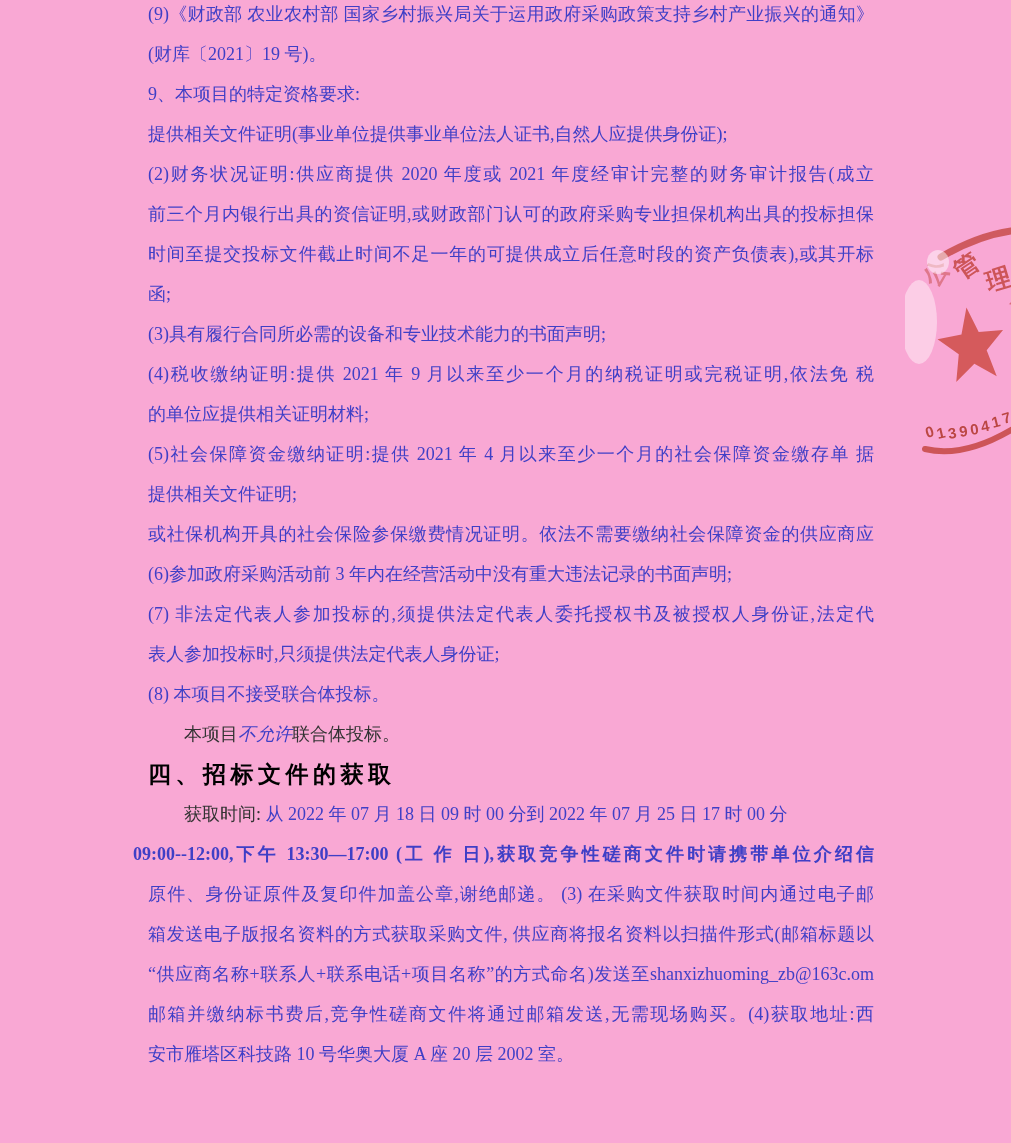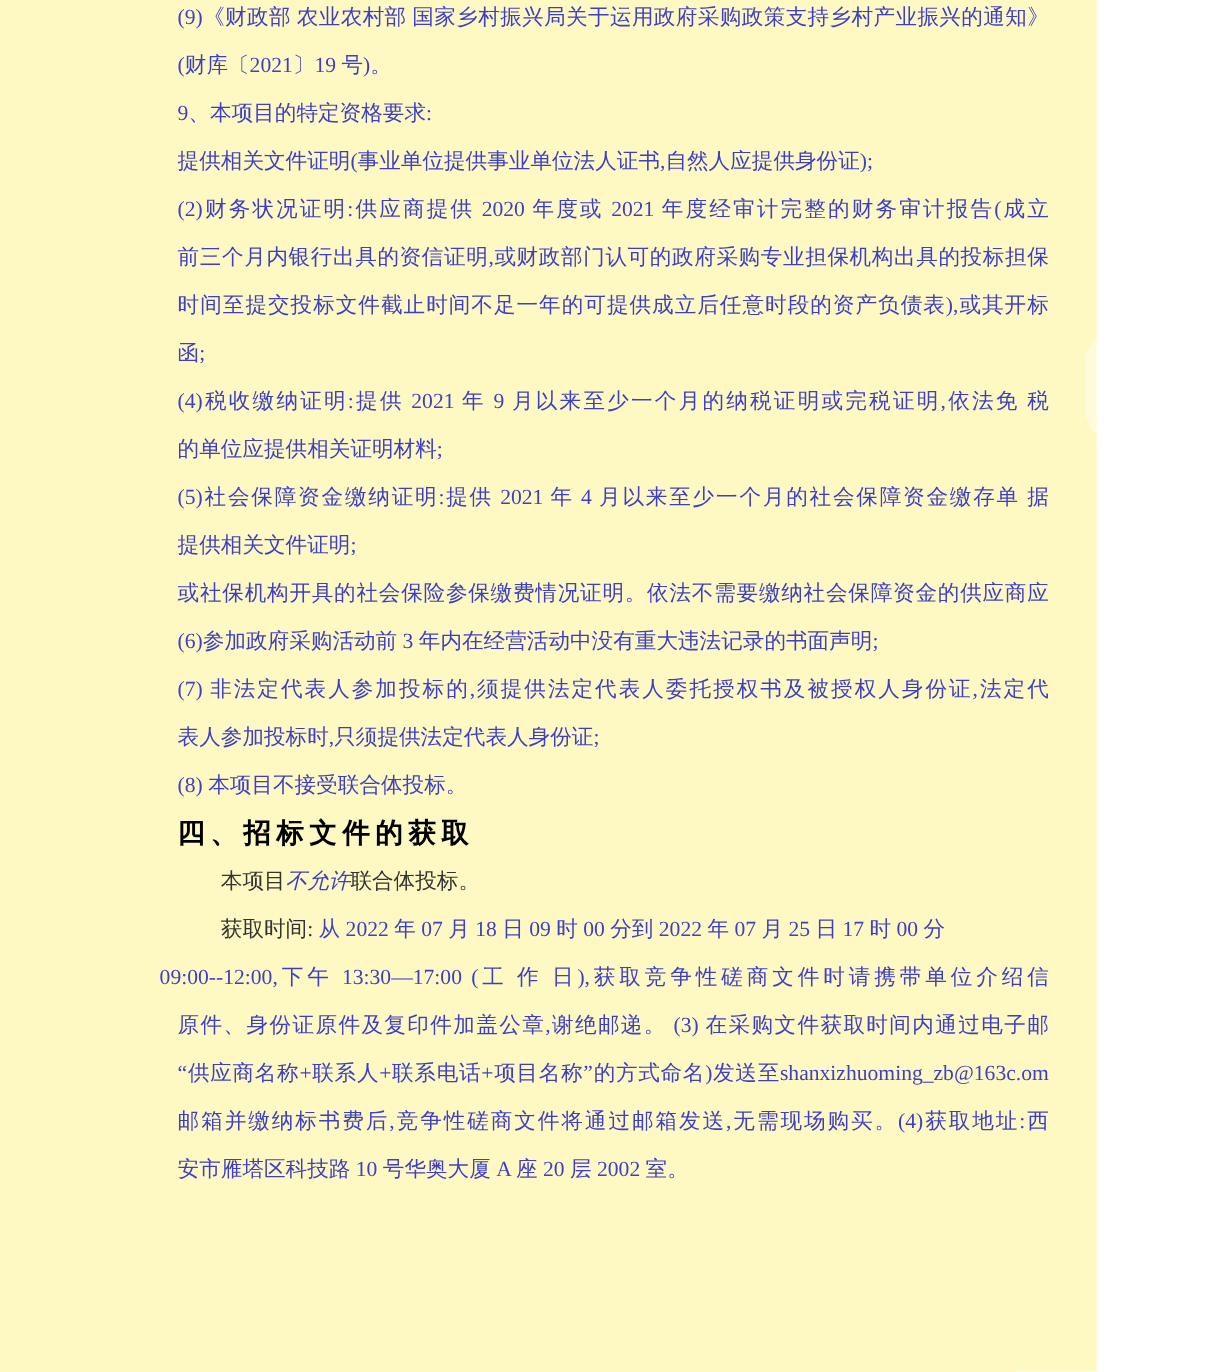--- a/index.html
+++ b/index.html
@@ -4,22 +4,22 @@
 <style>
   :root{
     --blue:#3f3fc6;
     --black:#333333;
     --heading:#000000;
     --stamp:#c2423b;
   }
   html,body{margin:0;padding:0;background:#ffffff;}
   .page{
     position:relative;
-    width:914px;height:1143px;
-    background:#fef9c3;
+    width:1011px;height:1143px;
+    background:#f9a8d4;
     overflow:hidden;
     font-family:"Liberation Serif","DejaVu Serif",serif;
   }
   .doc{
     position:absolute;
     left:148px;top:-6px;
     width:726px;
   }
   .line{
     height:40px;
@@ -27,21 +27,21 @@
     font-size:18px;
     color:var(--blue);
     white-space:pre-wrap;
     overflow:visible;
   }
   .line.justify{
     text-align:justify;
     text-align-last:justify;
   }
   .line.indent{padding-left:36px;}
-  .line.hang{margin-left:-15px;}
+  .line.hang{margin-left:-15px;font-weight:bold;}
   .line.heading{
     font-family:"Liberation Sans","DejaVu Sans",sans-serif;
     font-weight:bold;
     font-size:23px;
     letter-spacing:4.5px;
     color:var(--heading);
   }
   .seg-blue{color:var(--blue);}
   .seg-black{color:var(--black);}
   .seg-blue-italic{color:var(--blue);font-style:italic;}
@@ -76,34 +76,36 @@
 
   <div class="doc">
       <div class="line justify"><span class="seg-blue">(9)《财政部 农业农村部 国家乡村振兴局关于运用政府采购政策支持乡村产业振兴的通知》</span></div>
       <div class="line"><span class="seg-blue">(财库〔2021〕19 号)。</span></div>
       <div class="line"><span class="seg-blue">9、本项目的特定资格要求:</span></div>
       <div class="line"><span class="seg-blue">提供相关文件证明(事业单位提供事业单位法人证书,自然人应提供身份证);</span></div>
       <div class="line justify"><span class="seg-blue">(2)财务状况证明:供应商提供 2020 年度或 2021 年度经审计完整的财务审计报告(成立</span></div>
       <div class="line justify"><span class="seg-blue">前三个月内银行出具的资信证明,或财政部门认可的政府采购专业担保机构出具的投标担保</span></div>
       <div class="line justify"><span class="seg-blue">时间至提交投标文件截止时间不足一年的可提供成立后任意时段的资产负债表),或其开标</span></div>
       <div class="line"><span class="seg-blue">函;</span></div>
+      <div class="line"><span class="seg-blue">(3)具有履行合同所必需的设备和专业技术能力的书面声明;</span></div>
       <div class="line justify"><span class="seg-blue">(4)税收缴纳证明:提供 2021 年 9 月以来至少一个月的纳税证明或完税证明,依法免 税</span></div>
       <div class="line"><span class="seg-blue">的单位应提供相关证明材料;</span></div>
       <div class="line justify"><span class="seg-blue">(5)社会保障资金缴纳证明:提供 2021 年 4 月以来至少一个月的社会保障资金缴存单 据</span></div>
       <div class="line"><span class="seg-blue">提供相关文件证明;</span></div>
       <div class="line justify"><span class="seg-blue">或社保机构开具的社会保险参保缴费情况证明。依法不需要缴纳社会保障资金的供应商应</span></div>
       <div class="line"><span class="seg-blue">(6)参加政府采购活动前 3 年内在经营活动中没有重大违法记录的书面声明;</span></div>
       <div class="line justify"><span class="seg-blue">(7) 非法定代表人参加投标的,须提供法定代表人委托授权书及被授权人身份证,法定代</span></div>
       <div class="line"><span class="seg-blue">表人参加投标时,只须提供法定代表人身份证;</span></div>
       <div class="line"><span class="seg-blue">(8) 本项目不接受联合体投标。</span></div>
+      <div class="line indent"><span class="seg-black">本项目</span><span class="seg-blue-italic">不允许</span><span class="seg-black">联合体投标。</span></div>
       <div class="line heading"><span class="seg-heading">四、招标文件的获取</span></div>
-      <div class="line indent"><span class="seg-black">本项目</span><span class="seg-blue-italic">不允许</span><span class="seg-black">联合体投标。</span></div>
       <div class="line indent"><span class="seg-black">获取时间:</span><span class="seg-blue"> 从 2022 年 07 月 18 日 09 时 00 分到 2022 年 07 月 25 日 17 时 00 分</span></div>
       <div class="line justify hang"><span class="seg-blue">09:00--12:00,下午 13:30—17:00 (工 作 日),获取竞争性磋商文件时请携带单位介绍信</span></div>
       <div class="line justify"><span class="seg-blue">原件、身份证原件及复印件加盖公章,谢绝邮递。 (3) 在采购文件获取时间内通过电子邮</span></div>
+      <div class="line justify"><span class="seg-blue">箱发送电子版报名资料的方式获取采购文件, 供应商将报名资料以扫描件形式(邮箱标题以</span></div>
       <div class="line justify"><span class="seg-blue">“供应商名称+联系人+联系电话+项目名称”的方式命名)发送至shanxizhuoming_zb@163c.om</span></div>
       <div class="line justify"><span class="seg-blue">邮箱并缴纳标书费后,竞争性磋商文件将通过邮箱发送,无需现场购买。(4)获取地址:西</span></div>
       <div class="line"><span class="seg-blue">安市雁塔区科技路 10 号华奥大厦 A 座 20 层 2002 室。</span></div>
     </div>
 
   <svg class="stamp" width="106" height="240" viewBox="0 0 106 240">
     <path class="arc" d="M36,35 Q72,14 106,9"></path>
     <path class="arc2" d="M20,227 Q58,236 106,208"></path>
     <polygon class="star" transform="translate(67,125) rotate(-8) scale(0.87,1)" points="0,-40 10,-13.8 38,-12.4 16.2,5.3 23.5,32.4 0,17 -23.5,32.4 -16.2,5.3 -38,-12.4 -10,-13.8"></polygon>
     <g id="seal-chars">

